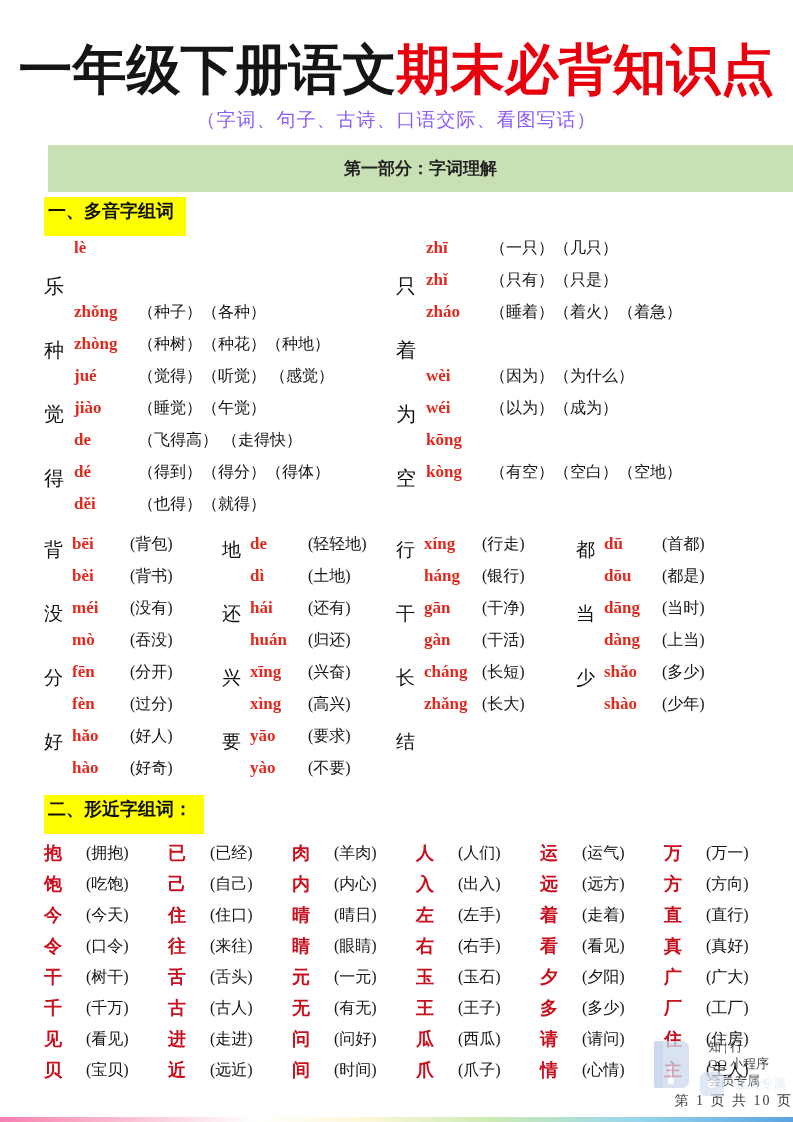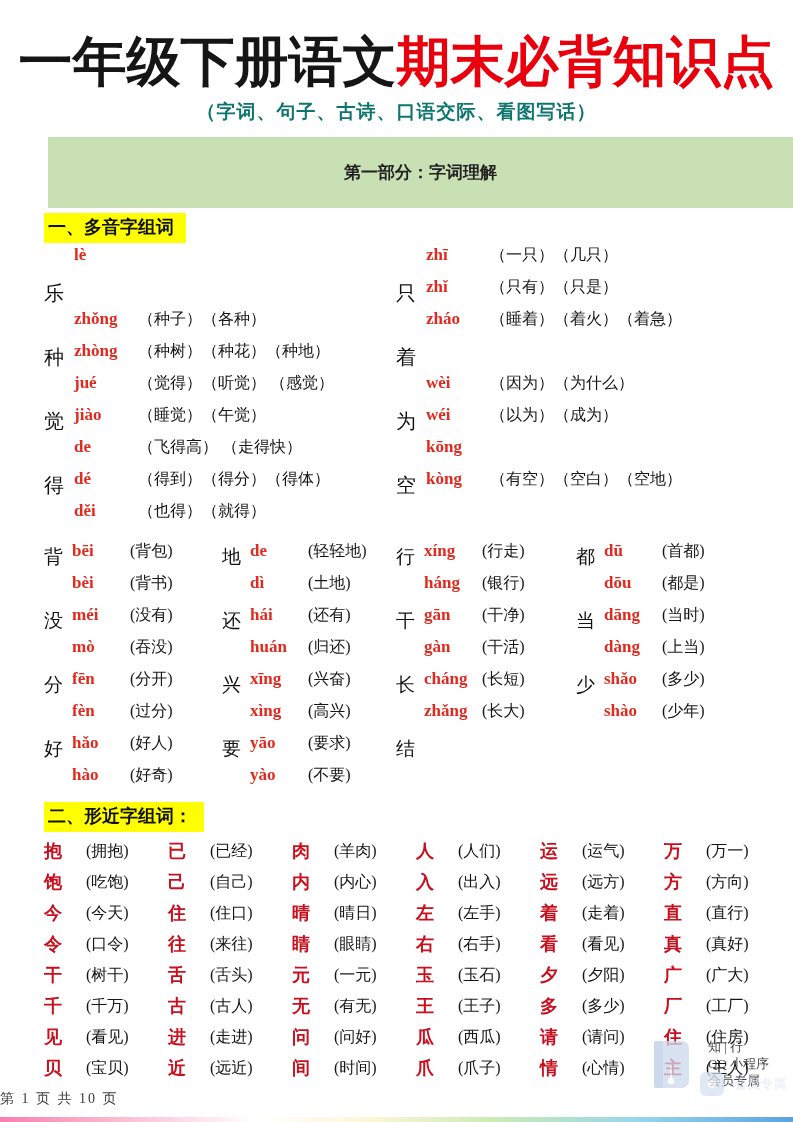--- a/index.html
+++ b/index.html
@@ -1,25 +1,25 @@
 <!DOCTYPE html>
 <html><head>
 <meta charset="utf-8">
 <style>
   * { margin:0; padding:0; box-sizing:border-box; }
   html,body { width:793px; }
   body {
     height:1122px; background:#ffffff; position:relative; overflow:hidden;
     font-family:"Liberation Serif","DejaVu Serif",serif; color:#151515;
   }
-  .page-title { text-align:center; padding-top:30px; font-size:54px; font-weight:900; line-height:1.2; white-space:nowrap; }
+  .page-title { text-align:center; padding-top:38px; font-size:54px; font-weight:900; line-height:1.2; white-space:nowrap; }
   .page-title .accent { color:#e8000d; }
-  .page-subtitle { text-align:center; font-size:19px; font-weight:bold; color:#0f766e; margin-top:4px; letter-spacing:1px; }
-  .part-banner { margin:12px 0 0 48px; background:#c9dfb4; text-align:center; font-size:17px; font-weight:bold; padding:24px 0; color:#222; }
-  .sec-head { display:inline-block; background:#ffff00; font-size:18px; font-weight:bold; color:#111; padding:2px 12px 4px 4px; margin:5px 0 0 44px; }
+  .page-subtitle { text-align:center; font-size:19px; font-weight:normal; color:#8b5cf6; margin-top:4px; letter-spacing:1px; }
+  .part-banner { margin:12px 0 0 48px; background:#c9dfb4; text-align:center; font-size:17px; font-weight:bold; padding:12px 0; color:#222; }
+  .sec-head { display:inline-block; background:#ffff00; font-size:18px; font-weight:bold; color:#111; padding:2px 12px 13px 4px; margin:5px 0 0 44px; }
 
   
   .poly-wide { display:flex; padding-left:44px; margin-top:2px; }
   .poly-col { width:352px; }
   .poly-col.right { flex:1; }
   .pgroup { display:flex; align-items:flex-start; }
   .pchar { width:30px; font-size:20px; line-height:32px; color:#111; }
   .pchar.shift { padding-top:32px; }
   .prows { flex:1; }
   .prow { display:flex; height:32px; }
@@ -38,21 +38,21 @@
   .pgcell .ppy { width:58px; }
 
   
   .sim-grid { padding:4px 8px 0 44px; }
   .srow { display:flex; height:31px; align-items:center; }
   .scell { display:flex; align-items:center; width:124px; }
   .scell:last-child { flex:1; }
   .schar { width:42px; font-size:18px; font-weight:bold; color:#c70f1e; }
   .sword { font-size:16px; }
 
-  .page-footer { text-align:left; font-size:14px; color:#3c3c3c; margin-top:6px; letter-spacing:2px; }
+  .page-footer { text-align:right; font-size:14px; color:#3c3c3c; margin-top:6px; letter-spacing:2px; }
 
   
   .watermark { position:absolute; left:650px; top:1038px; display:flex; opacity:.75; pointer-events:none; }
   .wm-text { margin-left:14px; color:#000000; font-size:13px; line-height:17px; font-family:Liberation Serif, serif; white-space:nowrap; }
   .corner-watermark { position:absolute; left:700px; top:1072px; display:flex; align-items:center; opacity:.7; pointer-events:none; }
   .corner-badge { width:24px; height:24px; background:#d3dfef; border-radius:6px; position:relative; }
   .corner-badge::after { content:""; position:absolute; left:8px; top:8px; width:8px; height:8px; background:#ffffff; border-radius:50%; }
   .corner-text { margin-left:10px; color:#dbe6f3; font-size:13px; font-family:"Liberation Sans",sans-serif; white-space:nowrap; }
 
   .rainbow-bar { position:absolute; left:0; bottom:0; width:793px; height:5px;

